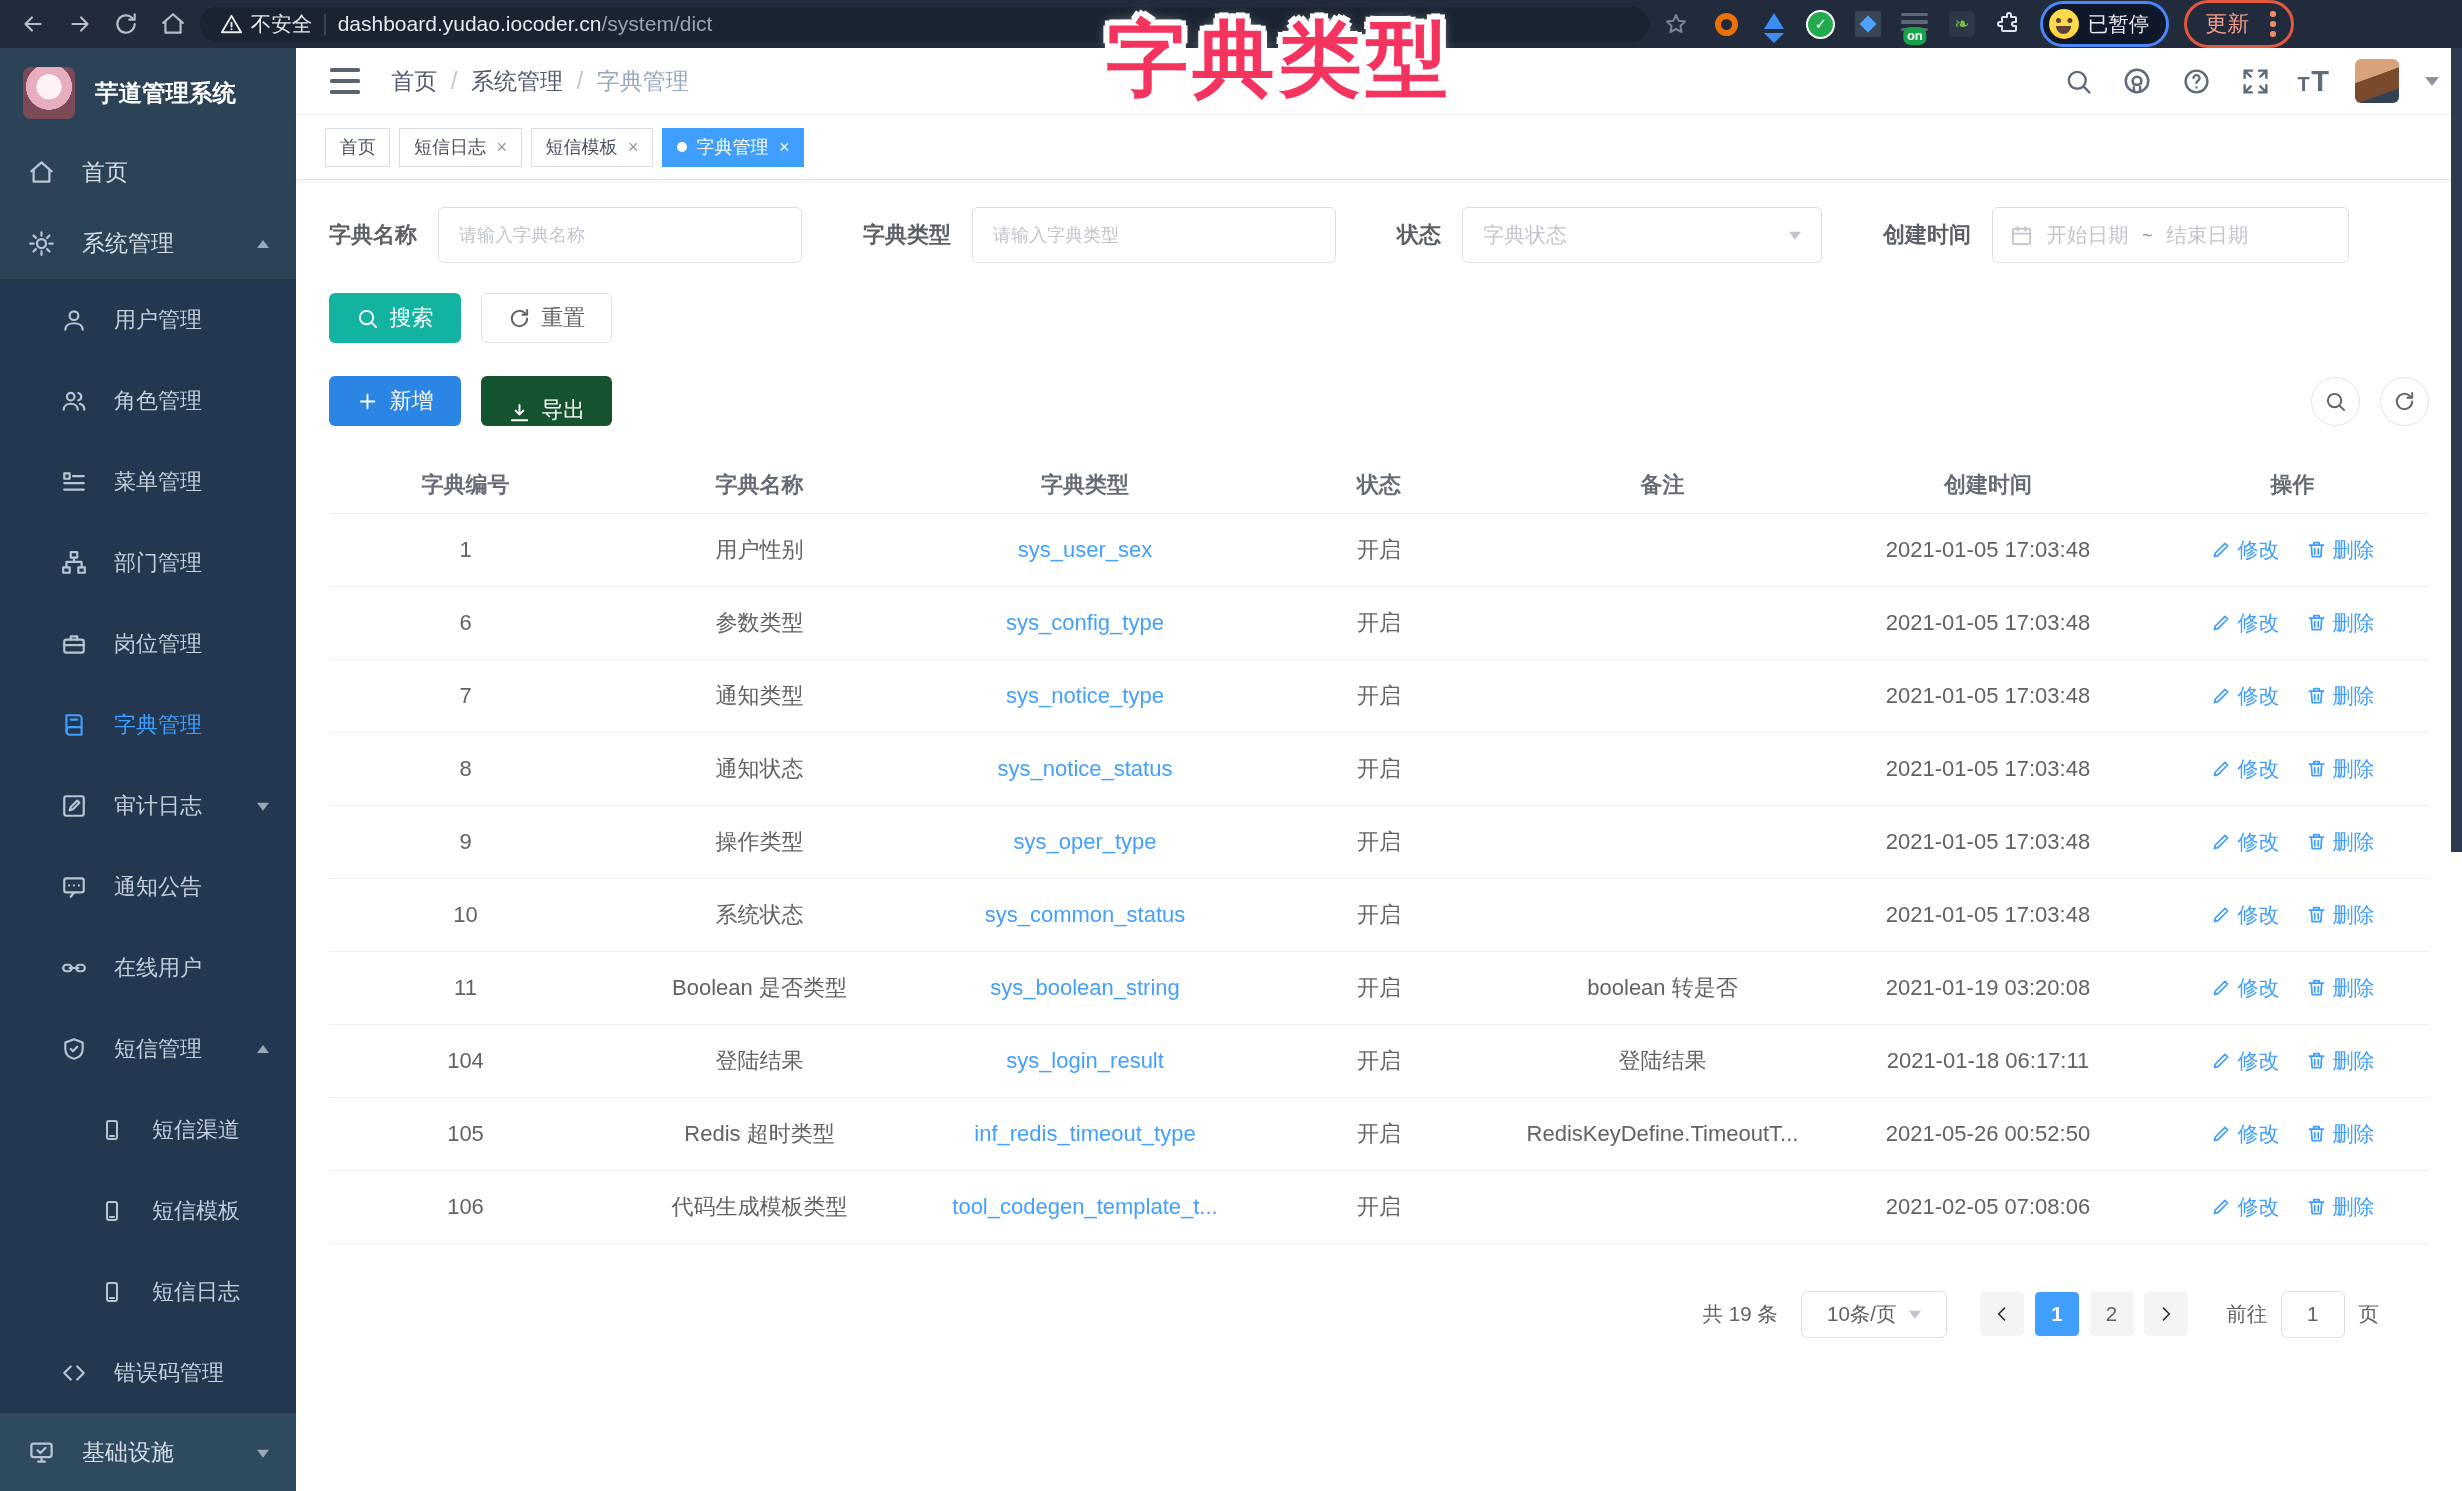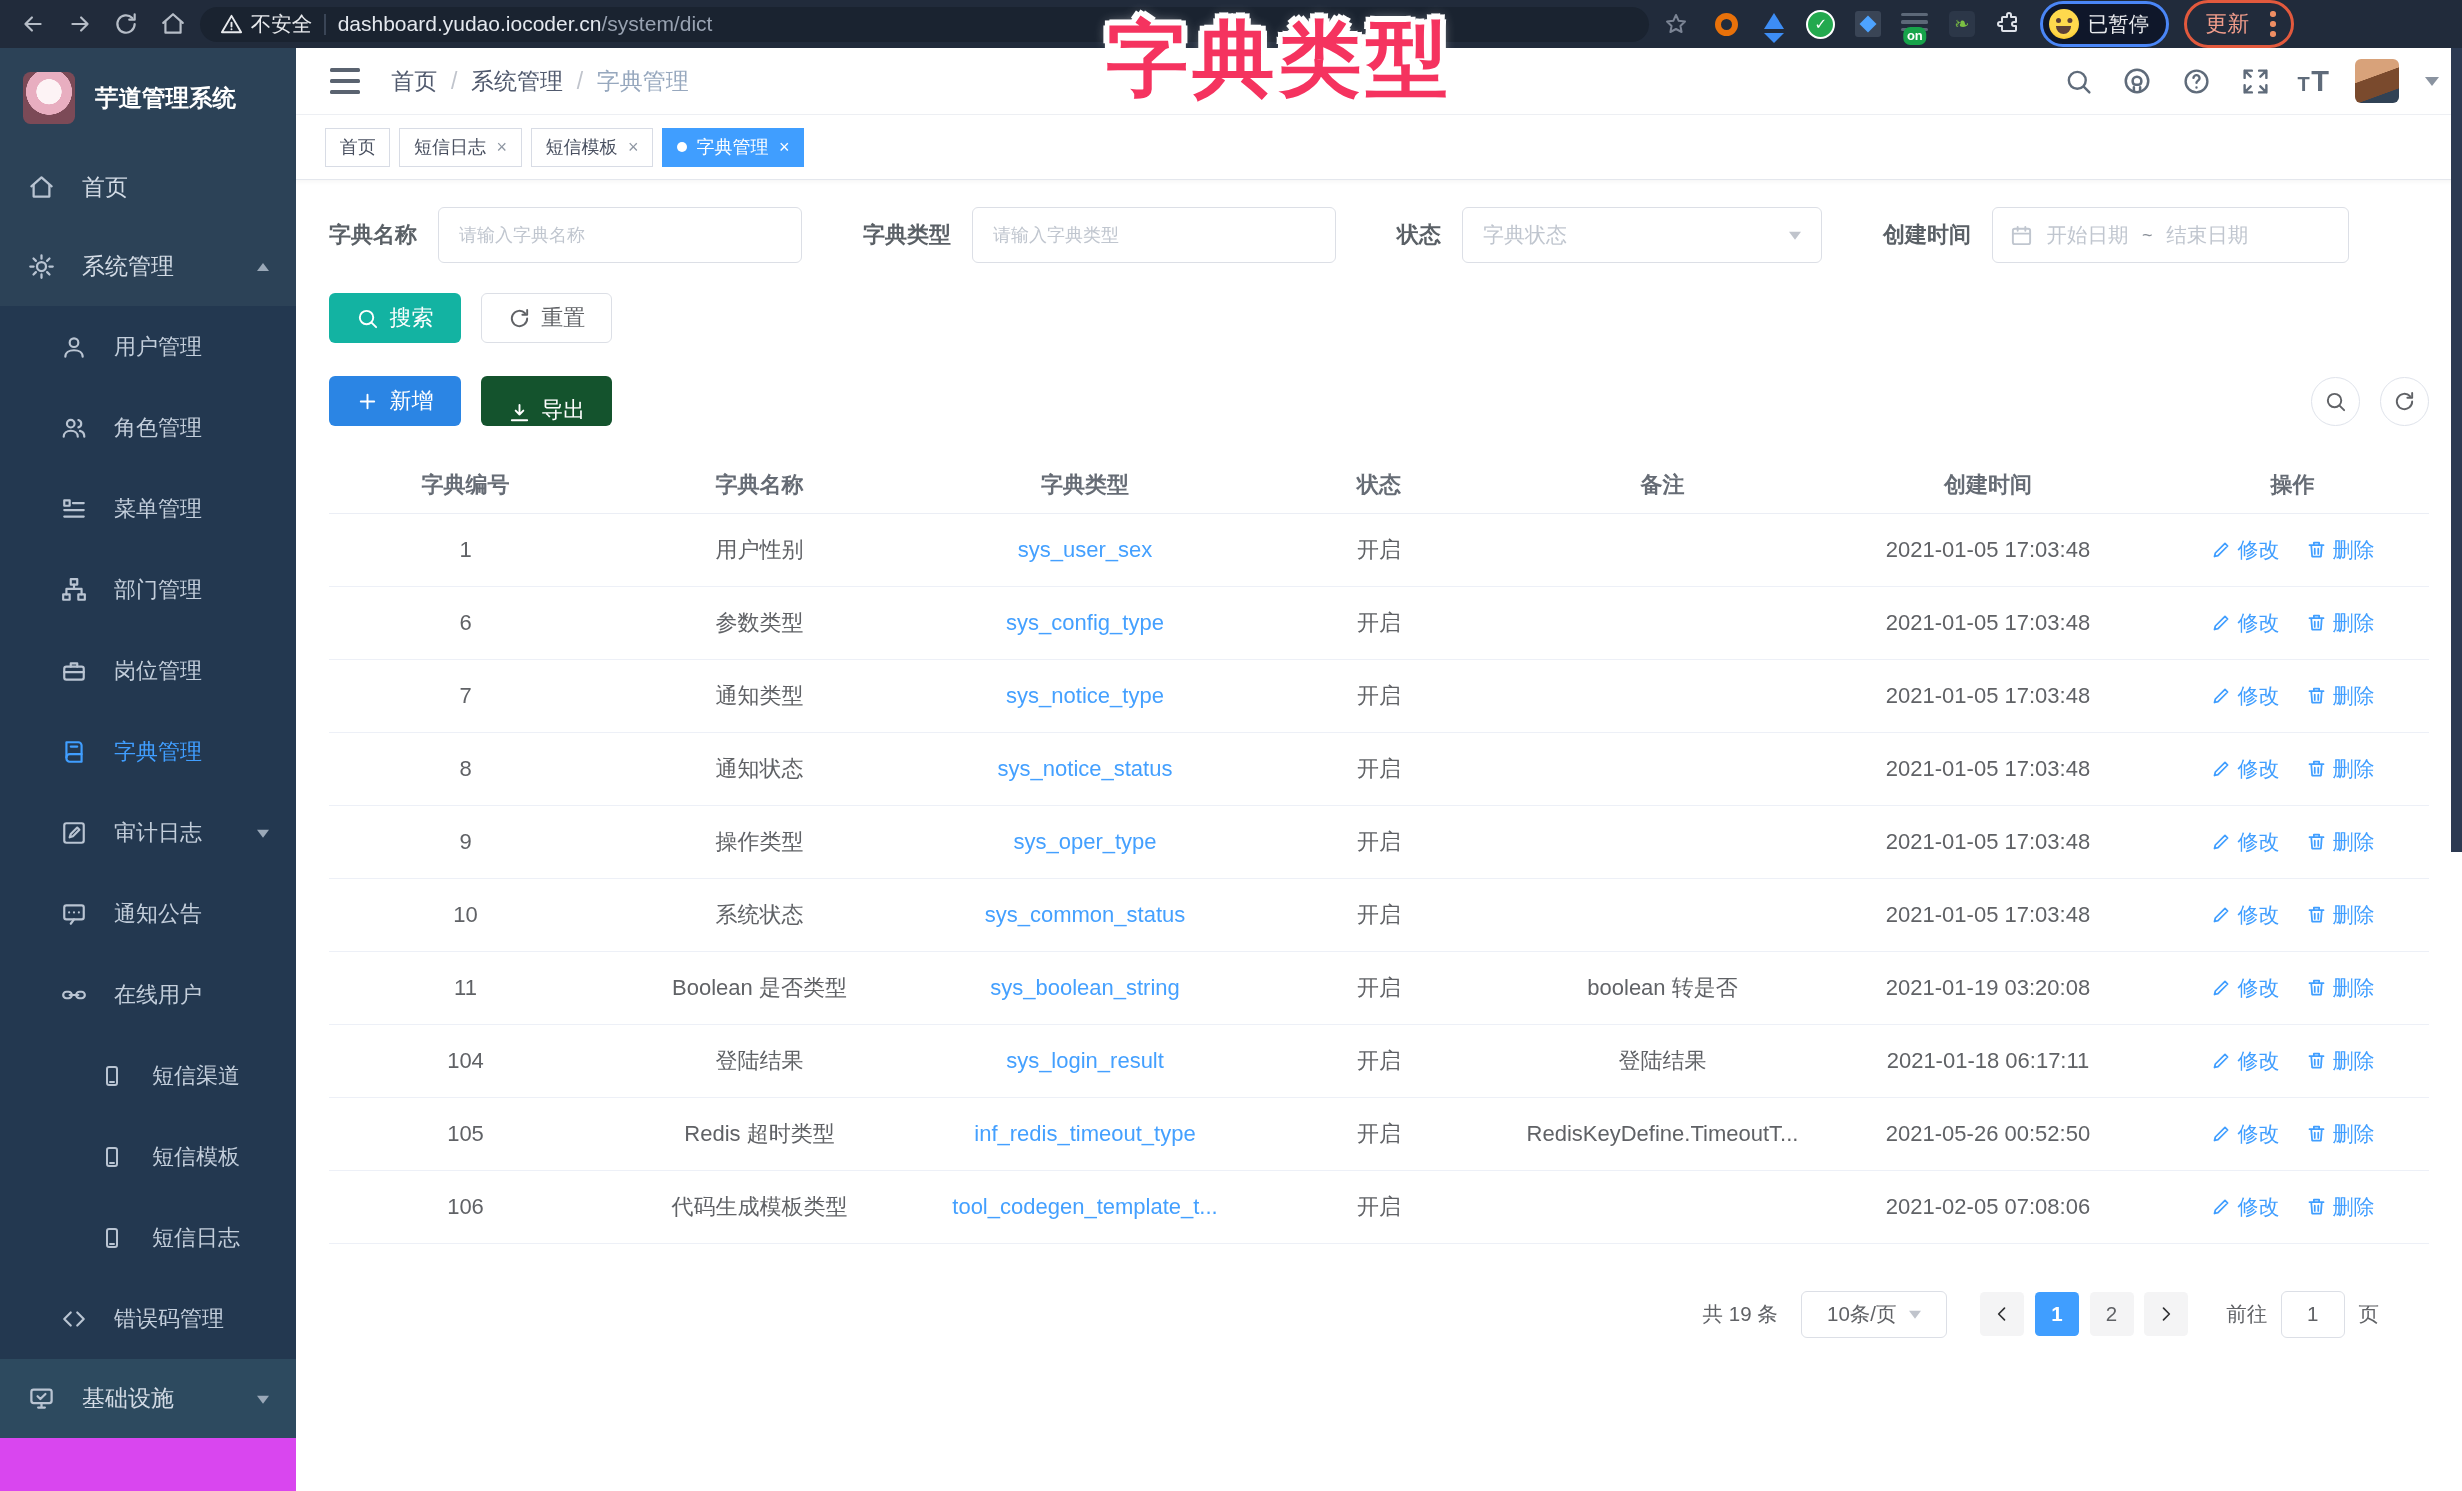--- a/index.html
+++ b/index.html
@@ -329,20 +329,30 @@
       <div class="s-item">
         <span class="s-ico">
             <svg class="ic" width="26" height="26" viewBox="0 0 24 24">
               <rect x="2" y="9" width="8" height="6" rx="3"></rect>
               <rect x="14" y="9" width="8" height="6" rx="3"></rect>
               <path d="M8 12h8"></path>
             </svg>
           </span>
         <span>在线用户</span>
       </div>
+      <div class="s-item">
+        <span class="s-ico">
+            <svg class="ic" width="26" height="26" viewBox="0 0 24 24">
+              <path d="M12 3l8 3v6c0 5-3.5 8-8 9-4.5-1-8-4-8-9V6z"></path>
+              <path d="M9 12l2 2 4-4"></path>
+            </svg>
+          </span>
+        <span>短信管理</span>
+        <span class="s-caret chev-up"></span>
+      </div>
       <div class="s-item lvl3">
         <span class="s-ico">
             <svg class="ic" width="24" height="24" viewBox="0 0 24 24">
               <rect x="7" y="3" width="10" height="18" rx="2"></rect>
               <path d="M10 18h4"></path>
             </svg>
           </span>
         <span>短信渠道</span>
       </div>
       <div class="s-item lvl3">

